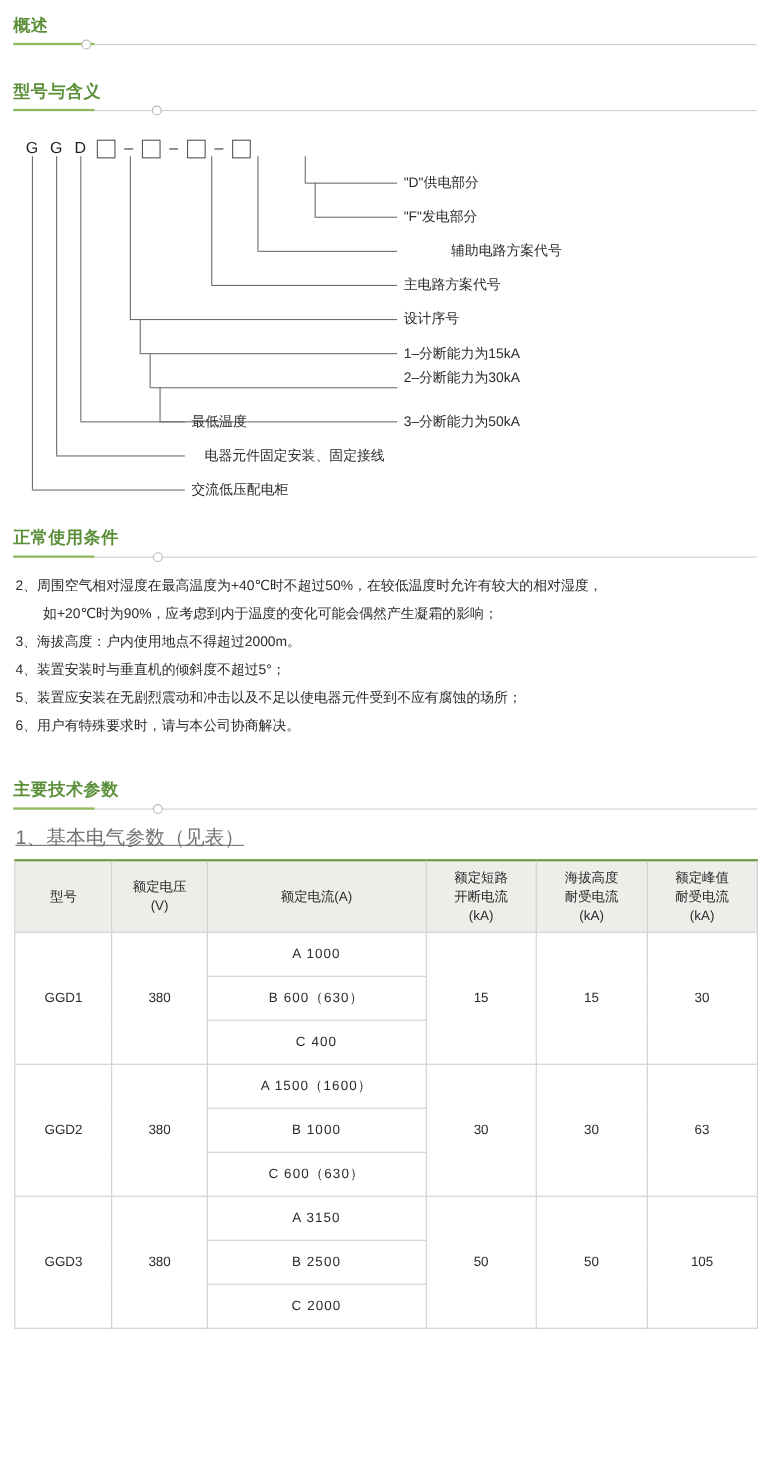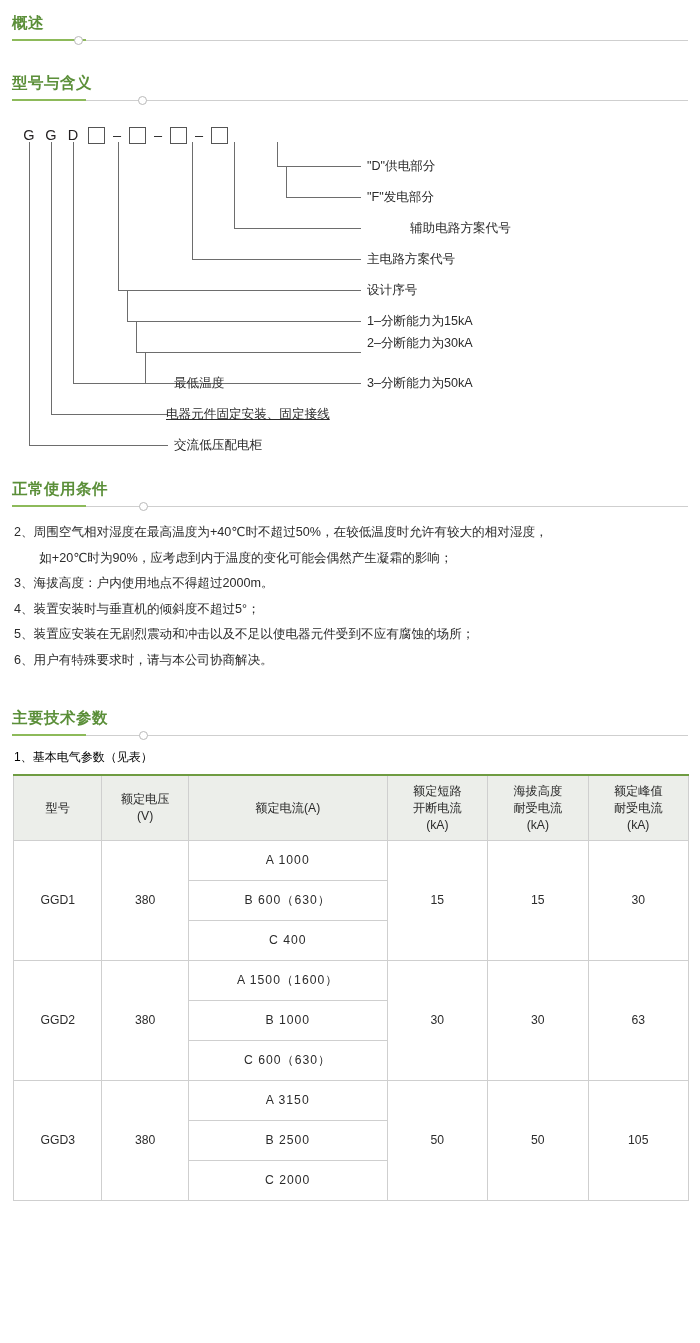--- a/index.html
+++ b/index.html
@@ -147,23 +147,24 @@
     display: block;
     padding-left: 0;
   }
   .num-list .li .sub {
     display: block;
     padding-left: 2em;
   }
 
   
   .sub-label {
-    font-size: 12px;
-    color: #000000;
+    font-size: 18px;
+    color: #737373;
     margin: 6px 0 8px 2px;
+    text-decoration: underline;
   }
   table.spec {
     border-collapse: collapse;
     width: 676px;
     margin: 0 0 0 1px;
     font-size: 12.2px;
     color: #2b2b2b;
     table-layout: fixed;
   }
   table.spec th, table.spec td {
@@ -257,21 +258,21 @@
 
       <div class="leg" style="left:355px; top:41px;">"D"供电部分</div>
       <div class="leg" style="left:355px; top:72px;">"F"发电部分</div>
       <div class="leg" style="left:374px; top:103px;margin-left:24px;">辅助电路方案代号</div>
       <div class="leg" style="left:355px; top:134px;">主电路方案代号</div>
       <div class="leg" style="left:355px; top:165px;">设计序号</div>
       <div class="leg" style="left:355px; top:196px;">1–分断能力为15kA</div>
       <div class="leg" style="left:355px; top:218px;">2–分断能力为30kA</div>
       <div class="leg" style="left:355px; top:258px;">3–分断能力为50kA</div>
       <div class="leg" style="left:162px; top:258px;">最低温度</div>
-      <div class="leg" style="left:154px; top:289px;text-decoration:underline;">电器元件固定安装、固定接线</div>
+      <div class="leg" style="left:174px; top:289px;">电器元件固定安装、固定接线</div>
       <div class="leg" style="left:162px; top:320px;">交流低压配电柜</div>
     </div>
   </div>
 
   <div class="section" style="margin-top:10px;">
     <div class="sec-head">
       <div class="sec-title">正常使用条件</div>
       <div class="sec-rule"></div>
       <div class="sec-dot" style="left:127px;"></div>
     </div>

